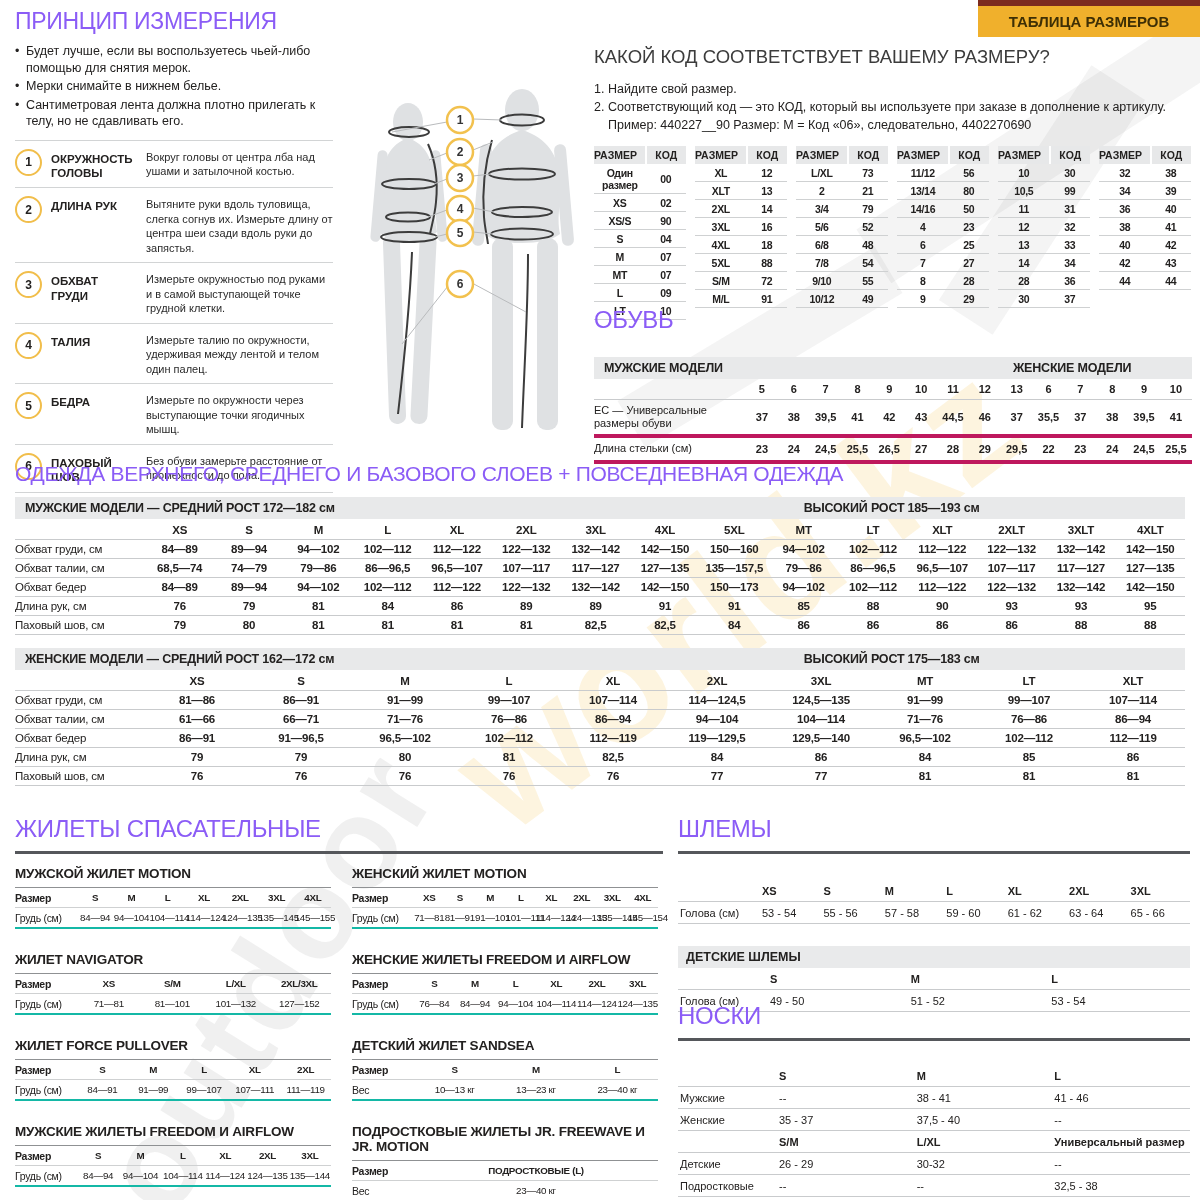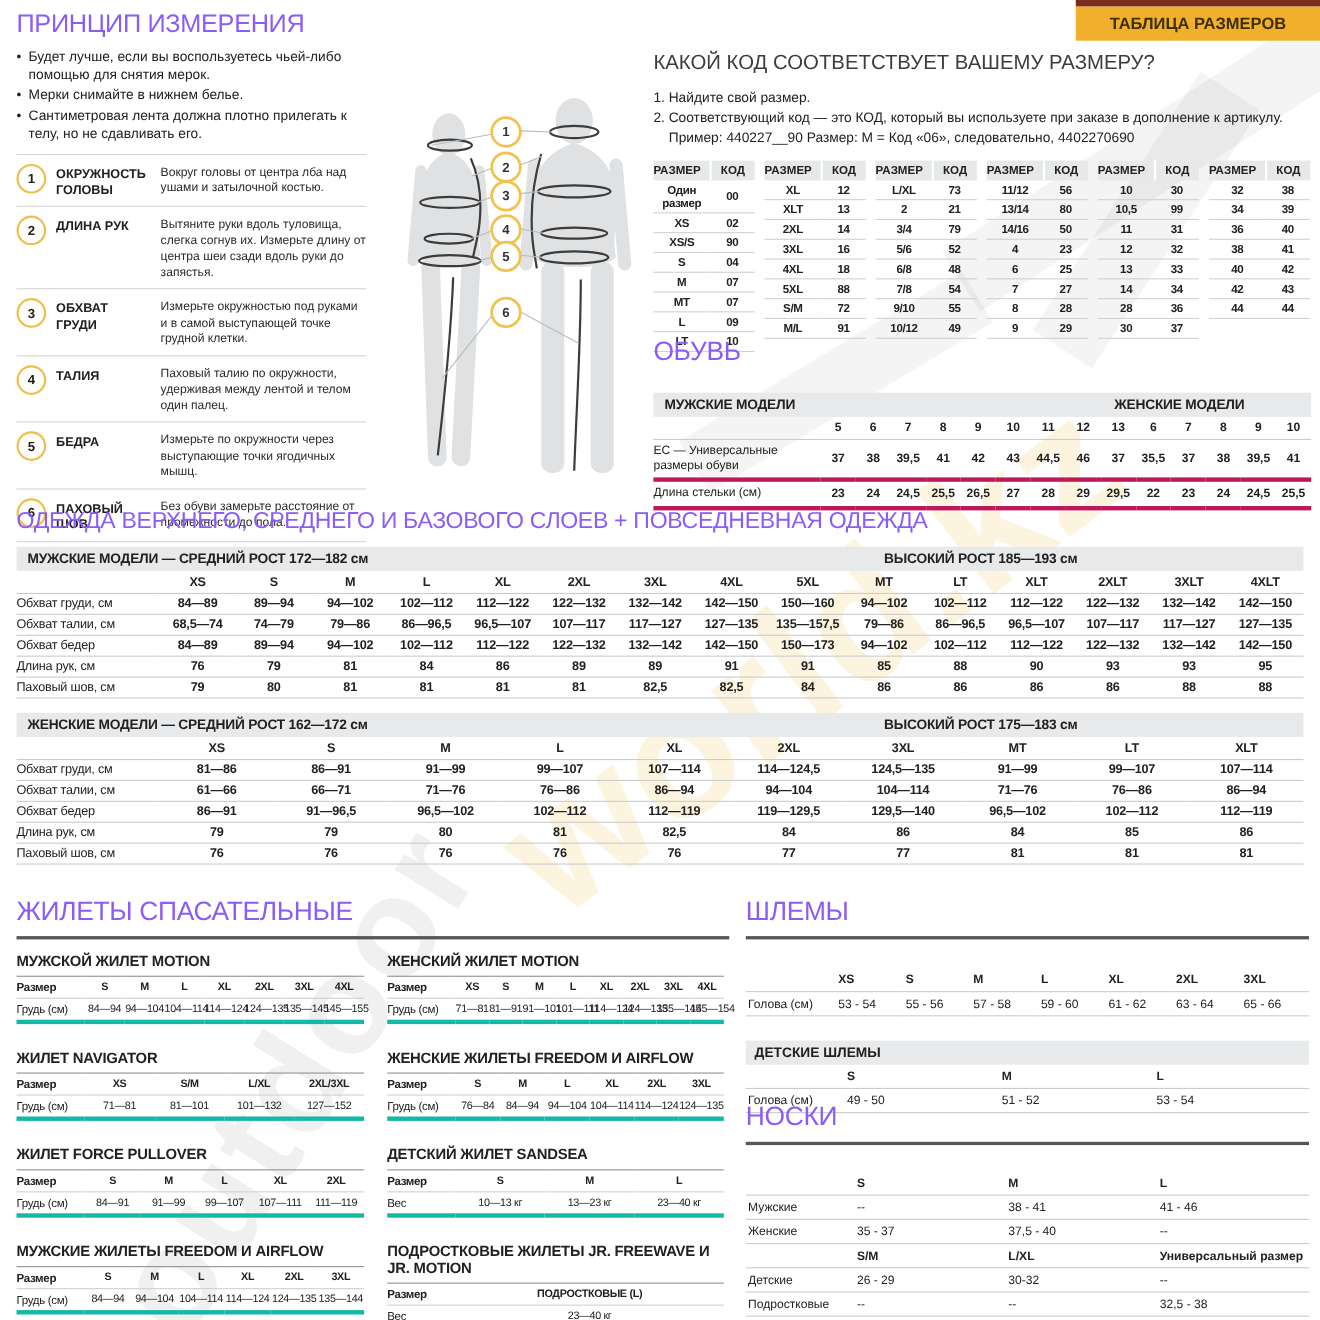--- a/index.html
+++ b/index.html
@@ -85,21 +85,21 @@
   .tbl-clothing tbody tr{border-bottom:1px solid #c9cbcd}
   
   .vests-title{left:15px;top:815px}
   .vests-rule{left:15px;top:851px;width:648px}
   .vcol1{left:15px;top:866px;width:316px}
   .vcol2{left:352px;top:866px;width:306px}
   .vblock{margin-bottom:23px}
   .vtitle{font-size:13.5px;font-weight:bold;letter-spacing:-0.2px;margin:0 0 6px}
   .tbl-vest{border-top:1px solid #8f9193}
   .tbl-vest thead tr{border-bottom:1px solid #cfd1d2}
-  .tbl-vest tbody tr{border-bottom:4px solid #14b8a6}
+  .tbl-vest tbody tr{border-bottom:2px solid #14b8a6}
   .tbl-vest th,.tbl-vest td{font-size:9.8px;padding:3.5px 0;letter-spacing:-0.3px}
   .tbl-vest .c0{width:62px;font-weight:normal;font-size:10.5px}
   .tbl-vest thead .c0{font-weight:bold}
   
   .helmets{left:678px;top:815px;width:512px}
   .socks{left:678px;top:1002px;width:512px}
   .hs-rule{margin-top:8px}
   .tbl-left th,.tbl-left td{text-align:left !important;padding:4.5px 2px;font-size:11px}
   .tbl-left thead tr{border-bottom:1px solid #c9cbcd}
   .tbl-left tbody tr{border-bottom:1px solid #c9cbcd}
@@ -144,21 +144,21 @@
       <div class="mdesc">Вытяните руки вдоль туловища, слегка согнув их. Измерьте длину от центра шеи сзади вдоль руки до запястья.</div>
     </div>
     <div class="mitem">
       <div class="mnum">3</div>
       <div class="mlabel">ОБХВАТ ГРУДИ</div>
       <div class="mdesc">Измерьте окружностью под руками и в самой выступающей точке грудной клетки.</div>
     </div>
     <div class="mitem">
       <div class="mnum">4</div>
       <div class="mlabel">ТАЛИЯ</div>
-      <div class="mdesc">Паховый талию по окружности, удерживая между лентой и телом один палец.</div>
+      <div class="mdesc">Измерьте талию по окружности, удерживая между лентой и телом один палец.</div>
     </div>
     <div class="mitem">
       <div class="mnum">5</div>
       <div class="mlabel">БЕДРА</div>
       <div class="mdesc">Измерьте по окружности через выступающие точки ягодичных мышц.</div>
     </div>
     <div class="mitem">
       <div class="mnum">6</div>
       <div class="mlabel">ПАХОВЫЙ ШОВ</div>
       <div class="mdesc">Без обуви замерьте расстояние от промежности до пола.</div>

